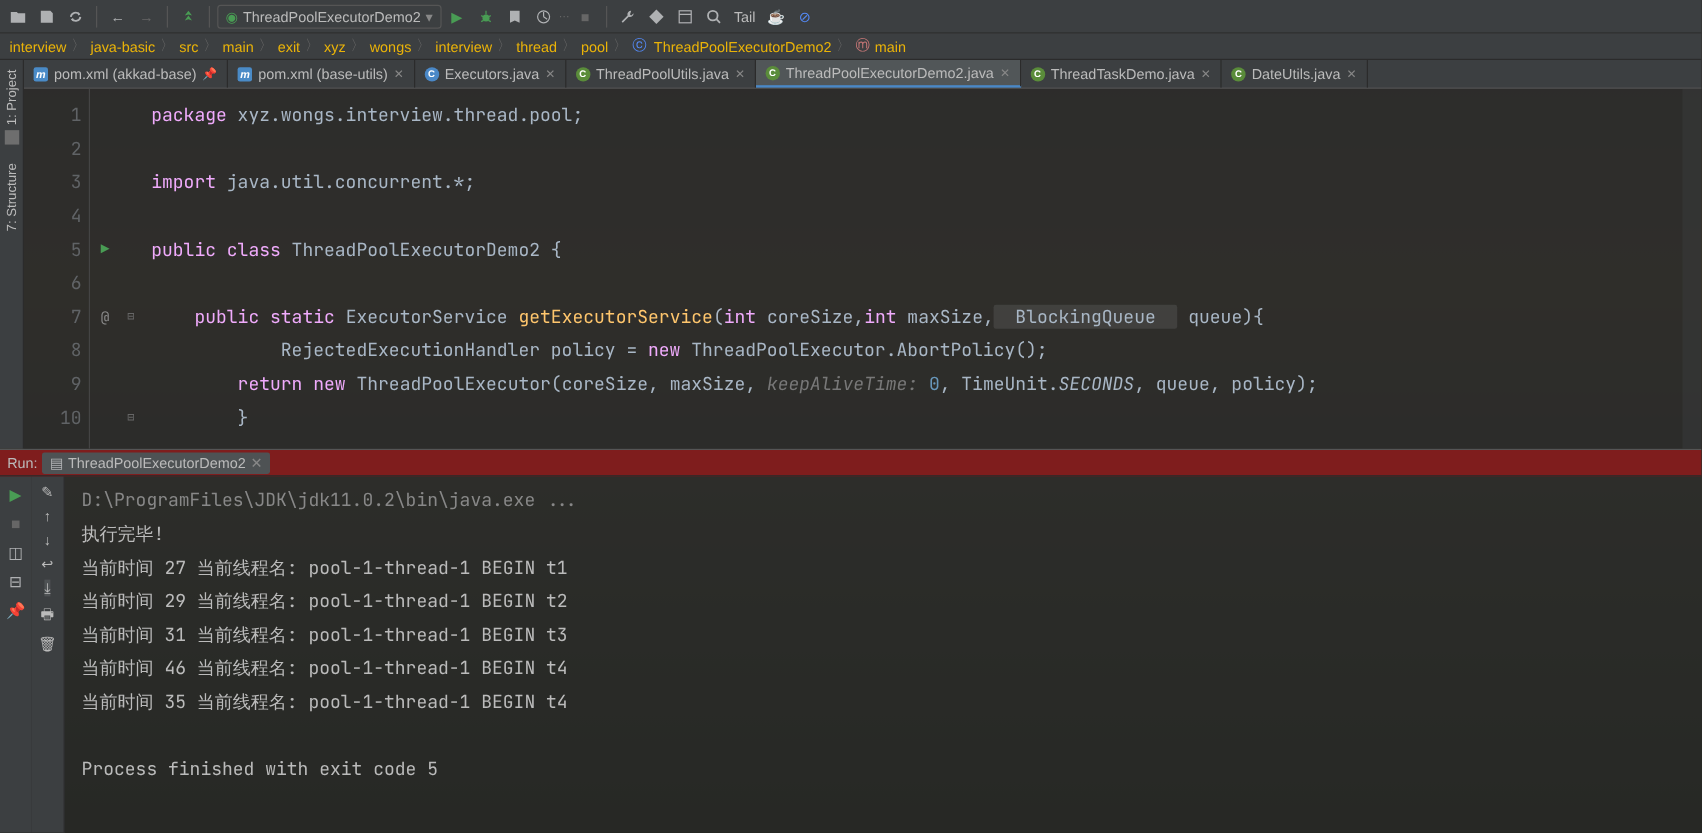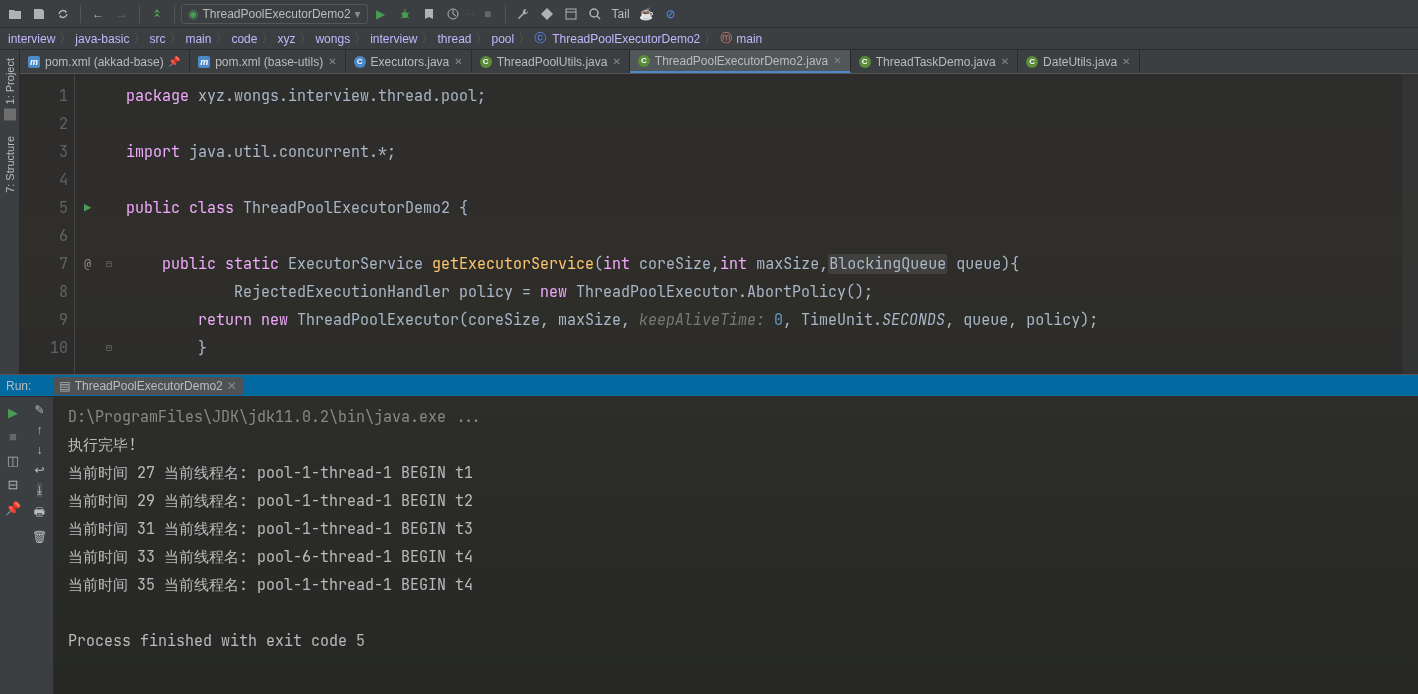--- a/index.html
+++ b/index.html
@@ -10,21 +10,21 @@
 
 .toolbar { height:28px; background:#3c3f41; display:flex; align-items:center; padding:0 4px; gap:2px; border-bottom:1px solid #2b2b2b; }
 .toolbar .ico { width:22px; height:22px; display:flex; align-items:center; justify-content:center; color:#afb1b3; cursor:pointer; }
 .toolbar .ico.green { color:#499c54; }
 .toolbar .ico.bug { color:#499c54; }
 .toolbar .sep { width:1px; height:18px; background:#555; margin:0 4px; }
 .run-config { background:#3c3f41; border:1px solid #555; border-radius:3px; padding:2px 6px; display:flex; align-items:center; gap:4px; }
 .run-config .dot { color:#499c54; }
 
 .breadcrumb { height:22px; background:#3c3f41; display:flex; align-items:center; padding:0 6px; border-bottom:1px solid #2b2b2b; }
-.breadcrumb span { color:#c4b5fd; padding:0 2px; }
+.breadcrumb span { color:#eab308; padding:0 2px; }
 .breadcrumb .sep2 { color:#666; }
 .breadcrumb .ficon { color:#548af7; margin-right:2px; }
 
 .main { display:flex; height:324px; }
 .leftbar { width:20px; background:#3c3f41; border-right:1px solid #2b2b2b; display:flex; flex-direction:column; align-items:center; padding-top:4px; gap:8px; }
 .leftbar .vtab { writing-mode:vertical-lr; transform:rotate(180deg); color:#bbb; font-size:11px; padding:4px 2px; cursor:pointer; display:flex; align-items:center; gap:4px; }
 .leftbar .sq { width:12px; height:12px; background:#6e6e6e; }
 
 .editor-area { flex:1; display:flex; flex-direction:column; background:rgba(43,43,43,.75); }
 .tabs { height:24px; display:flex; align-items:stretch; background:#3c3f41; border-bottom:1px solid #555; }
@@ -43,24 +43,24 @@
 .gutter-icons { width:25px; padding:8px 0 0 0; position:relative; }
 .gutter-icons .gi { height:28px; display:flex; align-items:center; justify-content:center; font-size:12px; }
 .fold-col { width:18px; padding:8px 0 0 0; }
 .fold-col .fi { height:28px; display:flex; align-items:center; justify-content:center; color:#666; font-size:10px; }
 .code { flex:1; padding:8px 0 0 8px; white-space:pre; }
 .kw { color:#f0abfc; }
 .num { color:#6897bb; }
 .fn { color:#ffc66d;text-align:center; }
 .cls { color:#a9b7c6;text-align:center; }
 .hint { color:#787878; font-style:italic; }
-.hl { background:rgba(100,100,100,.35); border-radius:2px; padding:0 1px; }
+.hl { background:rgba(100,100,100,.35); border-radius:2px; padding:0 18px; }
 
 .run-panel { height:320px; border-top:1px solid #555; display:flex; background:rgba(43,43,43,.8); }
-.run-header { position:absolute; height:22px; width:100%; background:#0369a1; display:flex; align-items:center; padding:0 6px; gap:22px; border-bottom:1px solid #2b2b2b; font-size:12px; }
+.run-header { position:absolute; height:22px; width:100%; background:#7f1d1d; display:flex; align-items:center; padding:0 6px; gap:4px; border-bottom:1px solid #2b2b2b; font-size:12px; }
 .run-header .rtab { display:flex; align-items:center; gap:4px; padding:2px 6px; background:#4e5254; border-radius:2px; }
 .run-toolbar-left { width:26px; background:#3c3f41; padding-top:28px; display:flex; flex-direction:column; align-items:center; gap:6px; }
 .run-toolbar-left .ico2 { width:18px; height:18px; display:flex; align-items:center; justify-content:center; color:#afb1b3; cursor:pointer; font-size:13px; }
 .run-toolbar-left2 { width:28px; background:#3c3f41; padding-top:28px; display:flex; flex-direction:column; align-items:center; gap:6px; border-right:1px solid #2b2b2b; }
 .console { flex:1; padding:28px 0 0 14px; font-family:"JetBrains Mono","Consolas",monospace; font-size:15px; line-height:28px; color:#bbb; white-space:pre; }
 .console .dim { color:#888; }
 .rightbar { width:16px; background:rgba(60,63,65,.4); }
 
 svg { display:block; }
 </style>
@@ -150,21 +150,21 @@
 
 <div class="breadcrumb">
   <span>interview</span>
     <span class="sep2">〉</span>
   <span>java-basic</span>
     <span class="sep2">〉</span>
   <span>src</span>
     <span class="sep2">〉</span>
   <span>main</span>
     <span class="sep2">〉</span>
-  <span>code</span>
+  <span>exit</span>
     <span class="sep2">〉</span>
   <span>xyz</span>
     <span class="sep2">〉</span>
   <span>wongs</span>
     <span class="sep2">〉</span>
   <span>interview</span>
     <span class="sep2">〉</span>
   <span>thread</span>
     <span class="sep2">〉</span>
   <span>pool</span>
@@ -292,17 +292,17 @@
     <div class="ico2">↩</div>
     <div class="ico2" style="background:#4e5254">⤓</div>
     <div class="ico2">🖶</div>
     <div class="ico2">🗑</div>
   </div>
   <div class="console"><span class="dim">D:\ProgramFiles\JDK\jdk11.0.2\bin\java.exe ...</span>
 <span>执行完毕!</span>
 <span>当前时间 27 当前线程名: pool-1-thread-1 BEGIN t1</span>
 <span>当前时间 29 当前线程名: pool-1-thread-1 BEGIN t2</span>
 <span>当前时间 31 当前线程名: pool-1-thread-1 BEGIN t3</span>
-<span>当前时间 33 当前线程名: pool-6-thread-1 BEGIN t4</span>
+<span>当前时间 46 当前线程名: pool-1-thread-1 BEGIN t4</span>
 <span>当前时间 35 当前线程名: pool-1-thread-1 BEGIN t4</span>
 <span></span>
 <span>Process finished with exit code 5</span></div>
 </div>
 
 </body></html>

